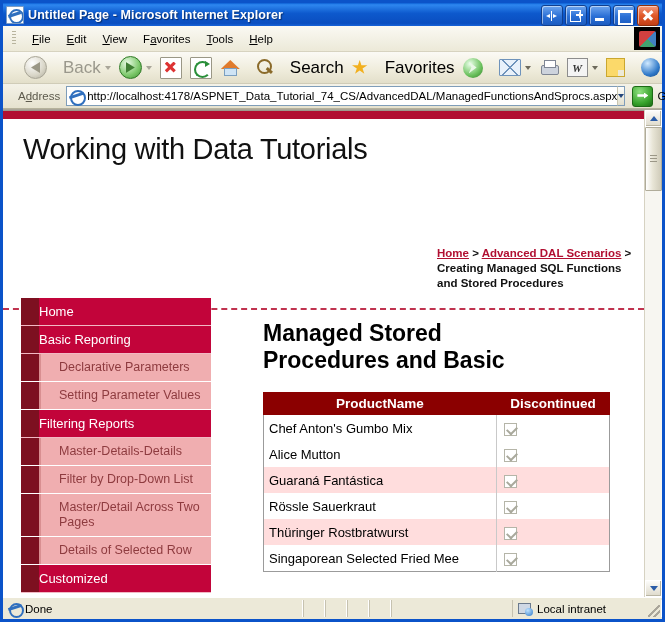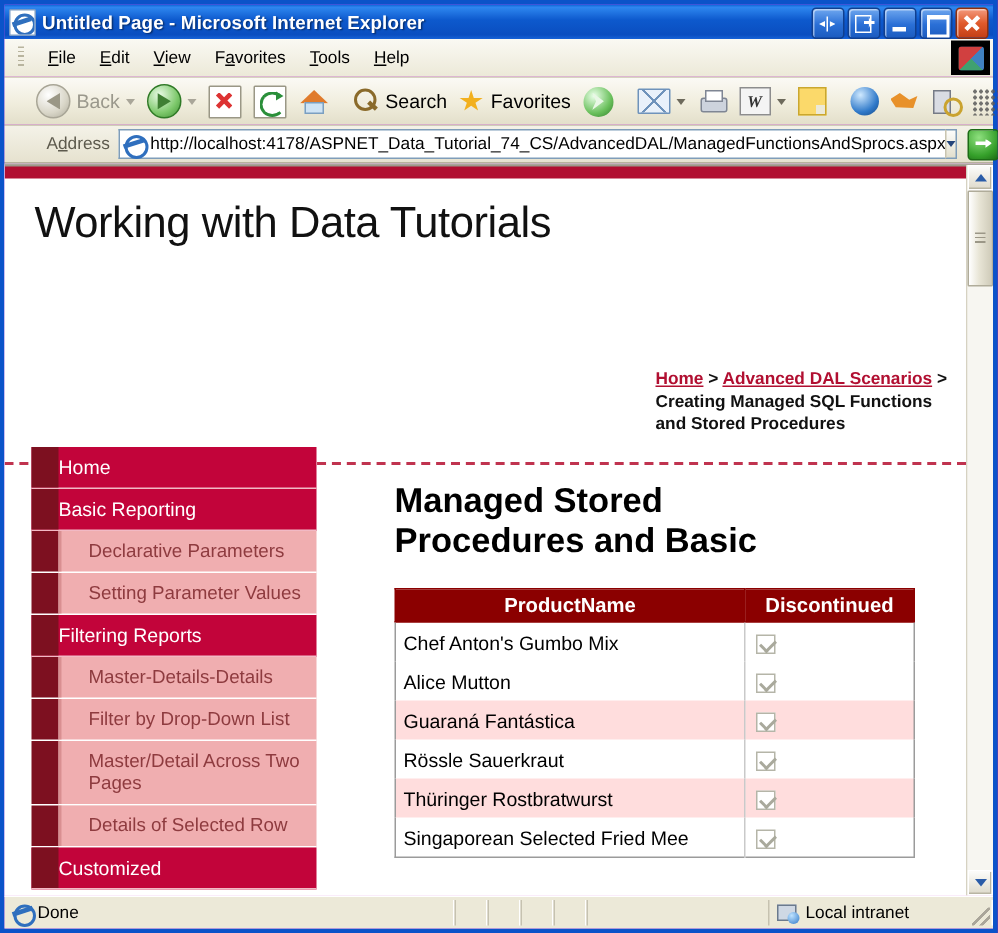--- a/index.html
+++ b/index.html
@@ -101,21 +101,21 @@
   }
 
   
   .toolbar{
     flex:0 0 31px;height:31px;display:flex;align-items:center;
     background:linear-gradient(to bottom,#fbfaf5 0%,#f0eddd 55%,#e3dfca 100%);
     border-bottom:1px solid #d0ccb8;
     padding-left:9px;
   }
   .tbitem{display:flex;align-items:center;height:26px;padding:0 4px;white-space:nowrap;}
-  .tbitem .lbl{font-size:13px;margin-left:4px;}
+  .tbitem .lbl{font-size:17px;margin-left:16px;}
   .tbitem.dim .lbl{color:#9a988c;}
   .sep{width:1px;height:20px;background:#c8c4b0;margin:0 4px;}
   .caret{
     width:0;height:0;border-left:3.5px solid transparent;border-right:3.5px solid transparent;
     border-top:4px solid #6d6a5c;margin-left:4px;
   }
   .caret.dimc{border-top-color:#a9a699;}
   .circ{
     width:21px;height:21px;border-radius:50%;
     background:radial-gradient(circle at 35% 30%,#fff,#d9d6c8 60%,#aeab9b);
@@ -158,21 +158,21 @@
   .mag2:after{content:"";position:absolute;left:8px;top:6px;width:9px;height:9px;border:2px solid #caa32f;border-radius:50%;}
   .dots{width:19px;height:18px;
     background-image:
       radial-gradient(circle,#5a5a5a 40%,transparent 45%);
     background-size:4px 4px;opacity:.85;}
 
   
   .addrbar{
     flex:0 0 24px;height:24px;display:flex;align-items:center;
     background:linear-gradient(to bottom,#f4f2e8,#e6e2cf);
-    border-bottom:1px solid #b6b29c;padding-left:20px;
+    border-bottom:1px solid #b6b29c;padding-left:7px;
   }
   .addr-lbl{font-size:11.5px;color:#5d5a4d;margin-right:6px;}
   .addr-lbl u{text-decoration:underline;}
   .addr-input{
     flex:1;height:20px;background:#fff;border:1px solid #7f9db9;
     display:flex;align-items:center;padding:0 0 0 2px;box-sizing:border-box;
     border-right:none;
   }
   .addr-ie{width:15px;height:15px;flex:0 0 15px;margin-right:3px;position:relative;}
   .addr-ie:before{content:"";position:absolute;left:1px;top:1px;width:12px;height:12px;border:2px solid #2f6fbe;border-radius:50%;}

